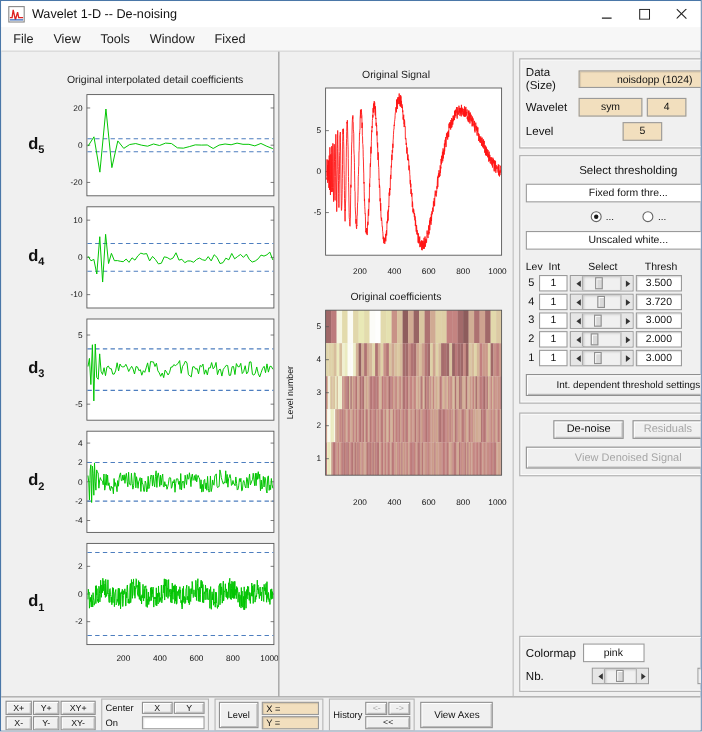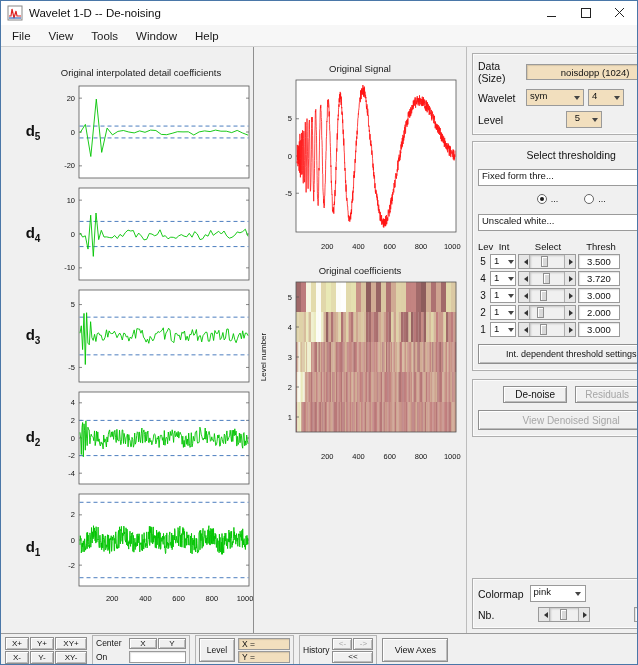--- a/index.html
+++ b/index.html
@@ -39,22 +39,22 @@
   
   .frame { border:1px solid #aeaeae; box-shadow:inset 0 0 0 1px #fbfbfb; padding:6px 5px; }
   .crow { display:flex; align-items:center; margin-bottom:5px; }
   .crow:last-child { margin-bottom:0;gap:40px; }
   .clabel { font-size:10.5px; color:#111; flex:0 0 auto; }
   .field { display:inline-flex; align-items:center; justify-content:center;
            border:1px solid #9a9a9a; box-shadow:inset 1px 1px 1px rgba(0,0,0,.12);
            font-size:9.5px; color:#111; height:16px; white-space:nowrap; overflow:hidden; }
   .peach { background:#f2dfbe; }
   .white { background:#ffffff; }
-  .dropdown { display:inline-flex; align-items:flex-start; border:1px solid #9a9a9a;
-              background:#fff; height:17px; overflow:hidden; }
+  .dropdown { display:inline-flex; align-items:center; border:1px solid #9a9a9a;
+              background:#fff; height:17px; overflow:hidden;flex-direction:column; }
   .dropdown .dd-text { flex:1; display:flex; align-items:center; font-size:9.5px;
                        padding:0 3px; white-space:nowrap; overflow:hidden; color:#111; }
   .dropdown .dd-arrow { width:13px; background:#e2e2e2; border-left:1px solid #9a9a9a; position:relative; }
   .dropdown .dd-arrow::after { content:''; position:absolute; left:2.5px; top:6px;
                                border:3.5px solid transparent; border-top:4.5px solid #444; }
   .dropdown.peach { background:#f2dfbe; }
   .dropdown.peach .dd-arrow { background:#ead7b4; }
   .sec-title { text-align:center; font-size:10.5px; color:#111; margin:1px 0 4px 0; }
   .dd-wide { width:100%; margin-bottom:4px; }
   .radio-row { display:flex; justify-content:center; gap:26px; margin:4px 0 6px 0; }
@@ -153,21 +153,21 @@
           </svg>
         </span>
     </span>
   </div>
 
   <div class="menubar">
     <span class="menu-item">File</span>
     <span class="menu-item">View</span>
     <span class="menu-item">Tools</span>
     <span class="menu-item">Window</span>
-    <span class="menu-item">Help</span>
+    <span class="menu-item">Fixed</span>
   </div>
 
   <div class="main">
 
     <div class="left-panel">
       <div class="lp-title">Original interpolated detail coefficients</div>
       <div class="subplot-row">
         <div class="dlabel"><span>d</span><sub>5</sub></div>
         <svg width="204" height="96">
             <rect x="30" y="2" width="170" height="92" fill="#fff" stroke="#555" stroke-width="0.8"></rect>

